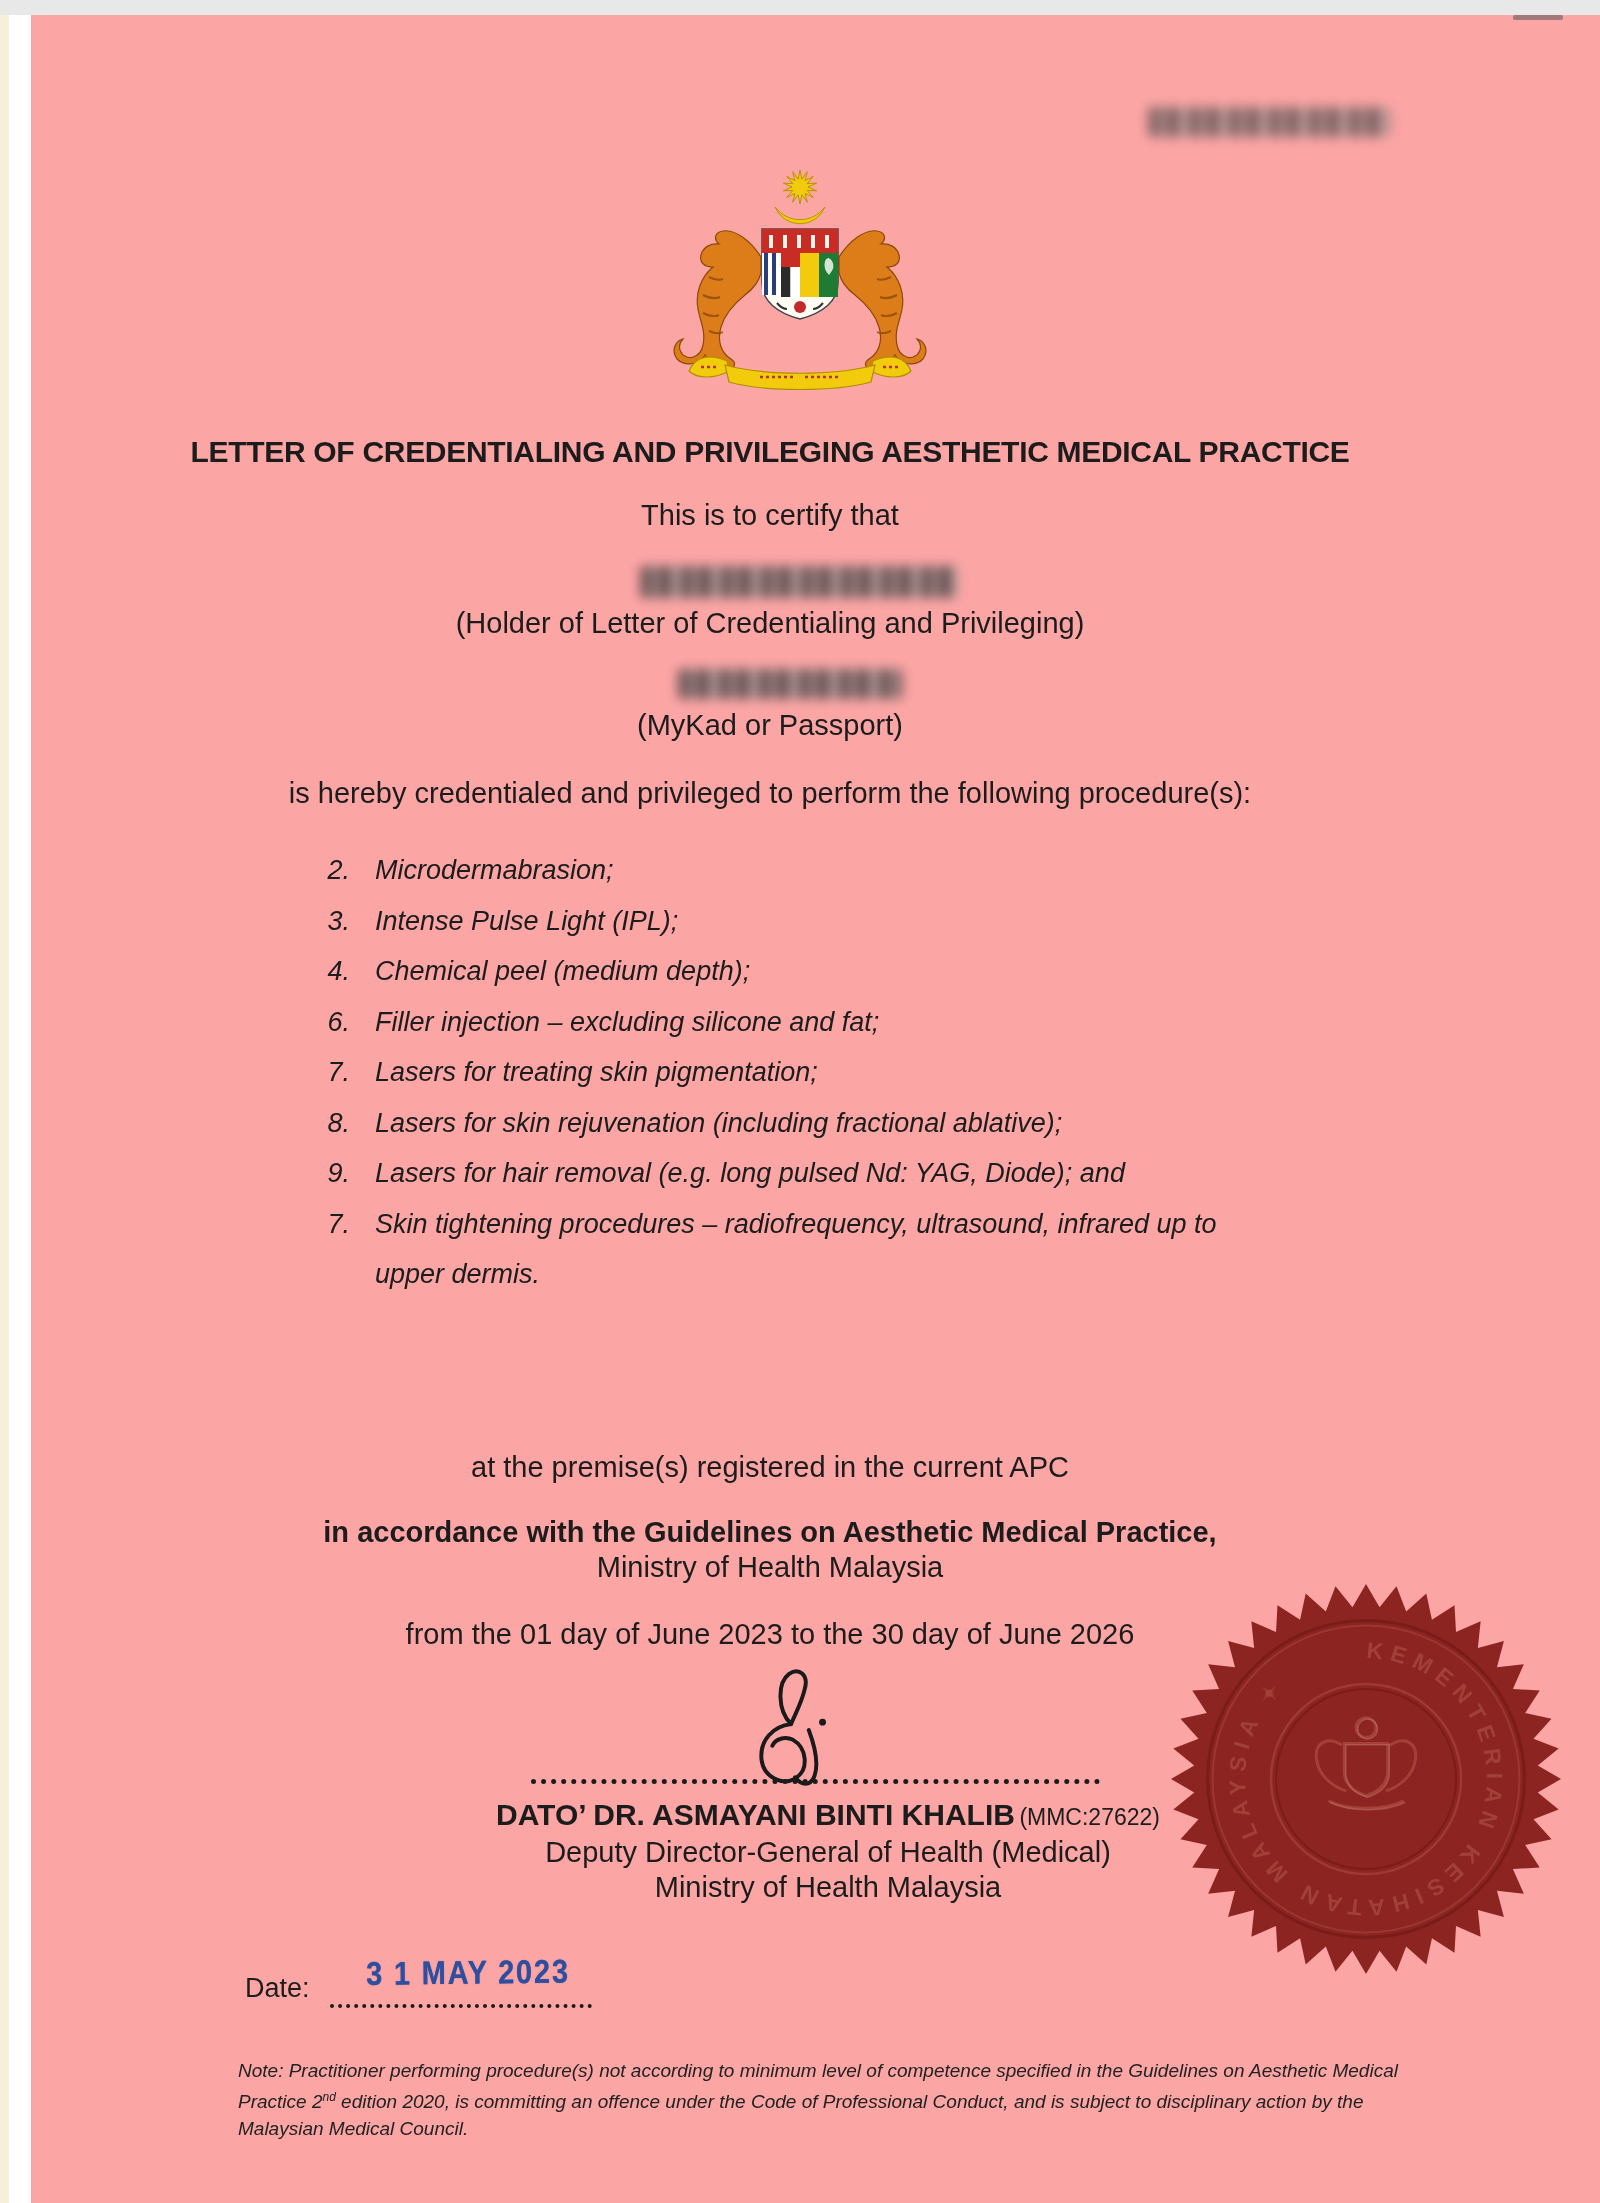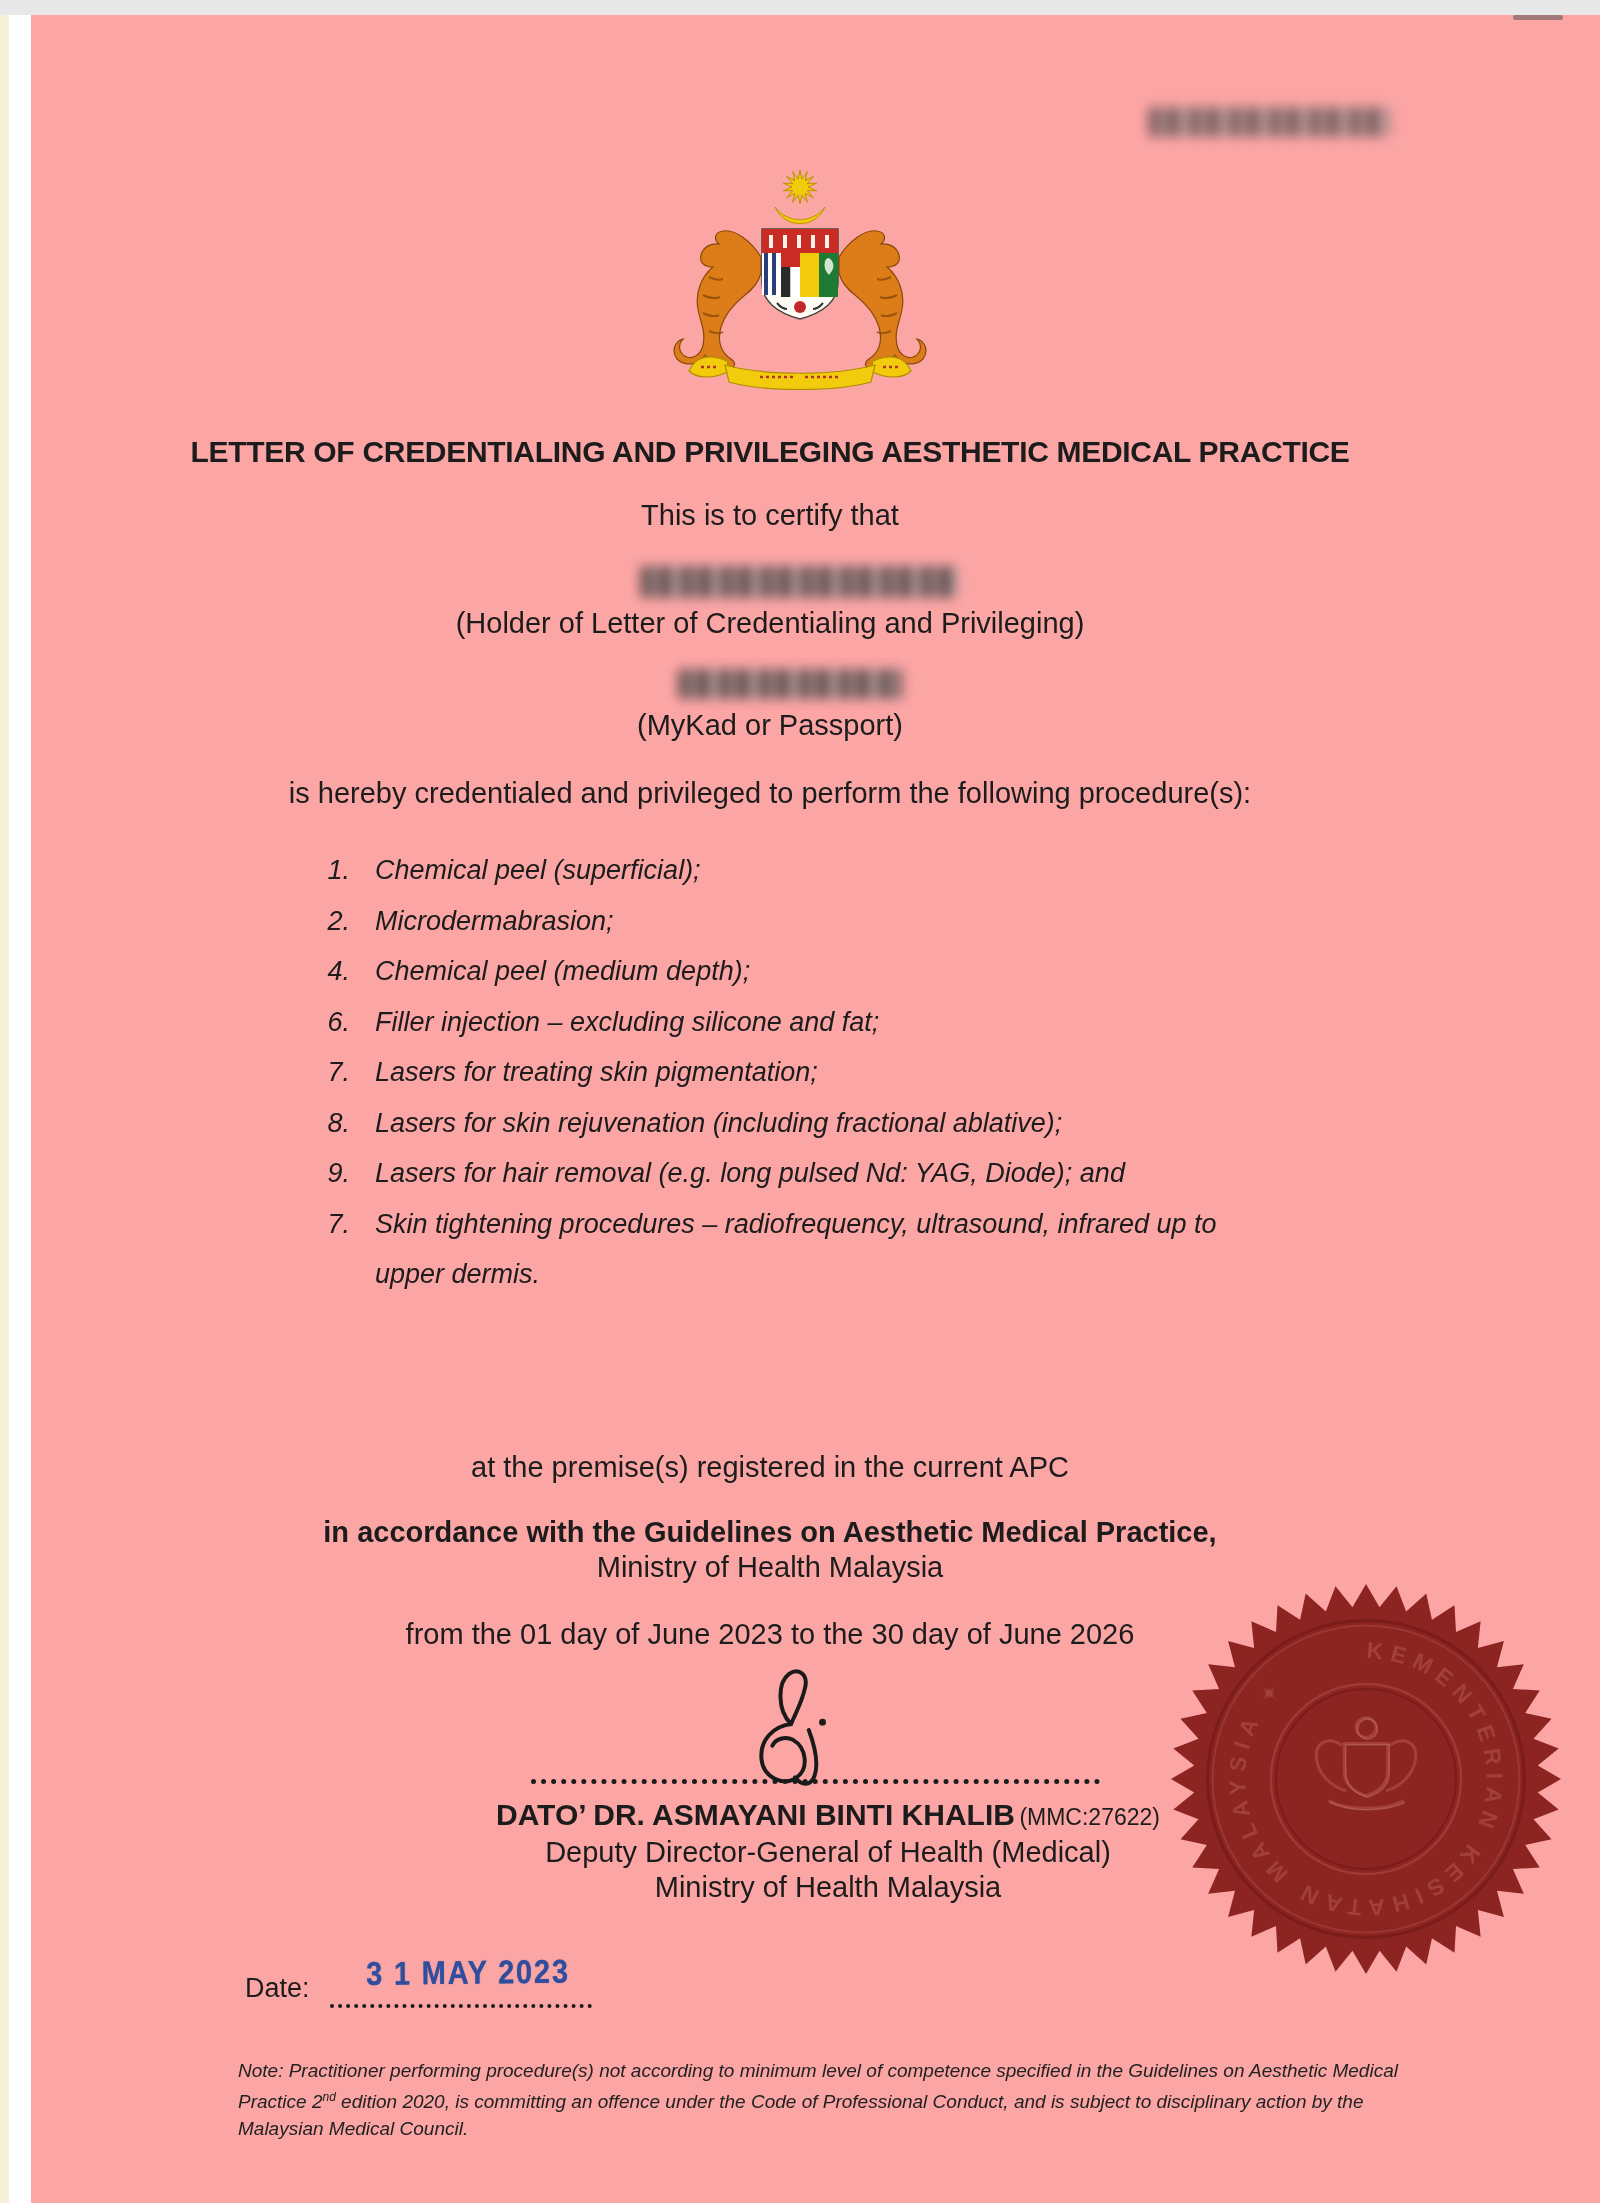--- a/index.html
+++ b/index.html
@@ -121,22 +121,22 @@
 
   <div class="abs redacted redact-name"></div>
   <div class="abs centercol body-text italic" style="top:592px;">(Holder of Letter of Credentialing and Privileging)</div>
 
   <div class="abs redacted redact-id"></div>
   <div class="abs centercol body-text italic" style="top:694px;">(MyKad or Passport)</div>
 
   <div class="abs centercol body-text" style="top:762px;">is hereby credentialed and privileged to perform the following procedure(s):</div>
 
   <div class="abs proc-list">
-    <div class="proc-row"><span class="proc-num">1.</span><span class="proc-text">Chemical peel (superficial);</span></div>
     <div class="proc-row"><span class="proc-num">2.</span><span class="proc-text">Microdermabrasion;</span></div>
+    <div class="proc-row"><span class="proc-num">3.</span><span class="proc-text">Intense Pulse Light (IPL);</span></div>
     <div class="proc-row"><span class="proc-num">4.</span><span class="proc-text">Chemical peel (medium depth);</span></div>
     <div class="proc-row"><span class="proc-num">6.</span><span class="proc-text">Filler injection – excluding silicone and fat;</span></div>
     <div class="proc-row"><span class="proc-num">7.</span><span class="proc-text">Lasers for treating skin pigmentation;</span></div>
     <div class="proc-row"><span class="proc-num">8.</span><span class="proc-text">Lasers for skin rejuvenation (including fractional ablative);</span></div>
     <div class="proc-row"><span class="proc-num">9.</span><span class="proc-text">Lasers for hair removal (e.g. long pulsed Nd: YAG, Diode); and</span></div>
     <div class="proc-row"><span class="proc-num">7.</span><span class="proc-text">Skin tightening procedures – radiofrequency, ultrasound, infrared up to upper dermis.</span></div>
   </div>
 
   <div class="abs centercol body-text" style="top:1436px;">at the premise(s) registered in the current APC</div>
   <div class="abs centercol body-text" style="top:1501px;font-weight:bold;">in accordance with the Guidelines on Aesthetic Medical Practice,</div>

